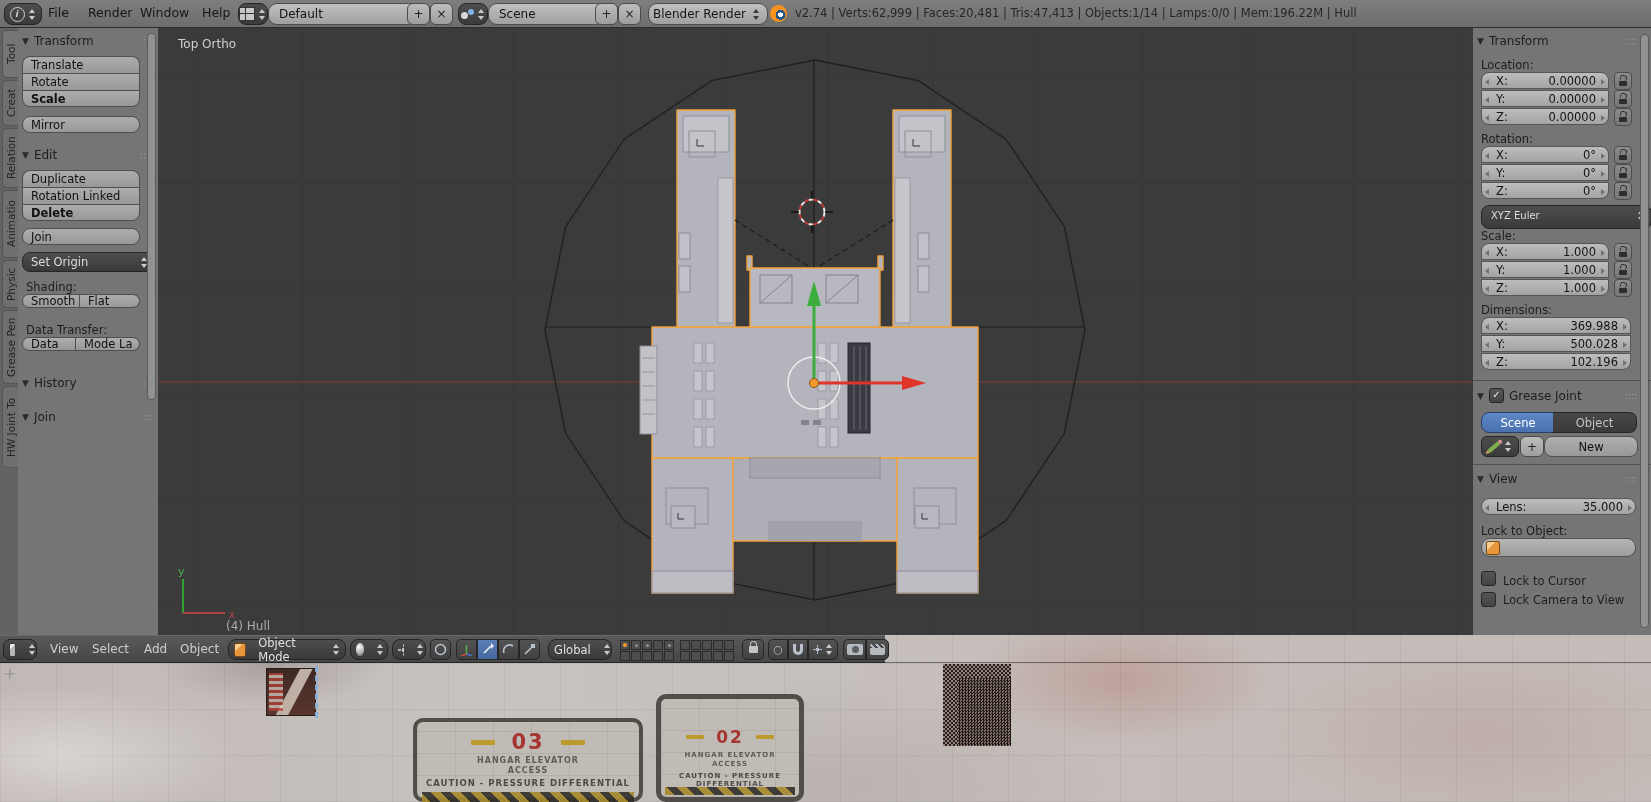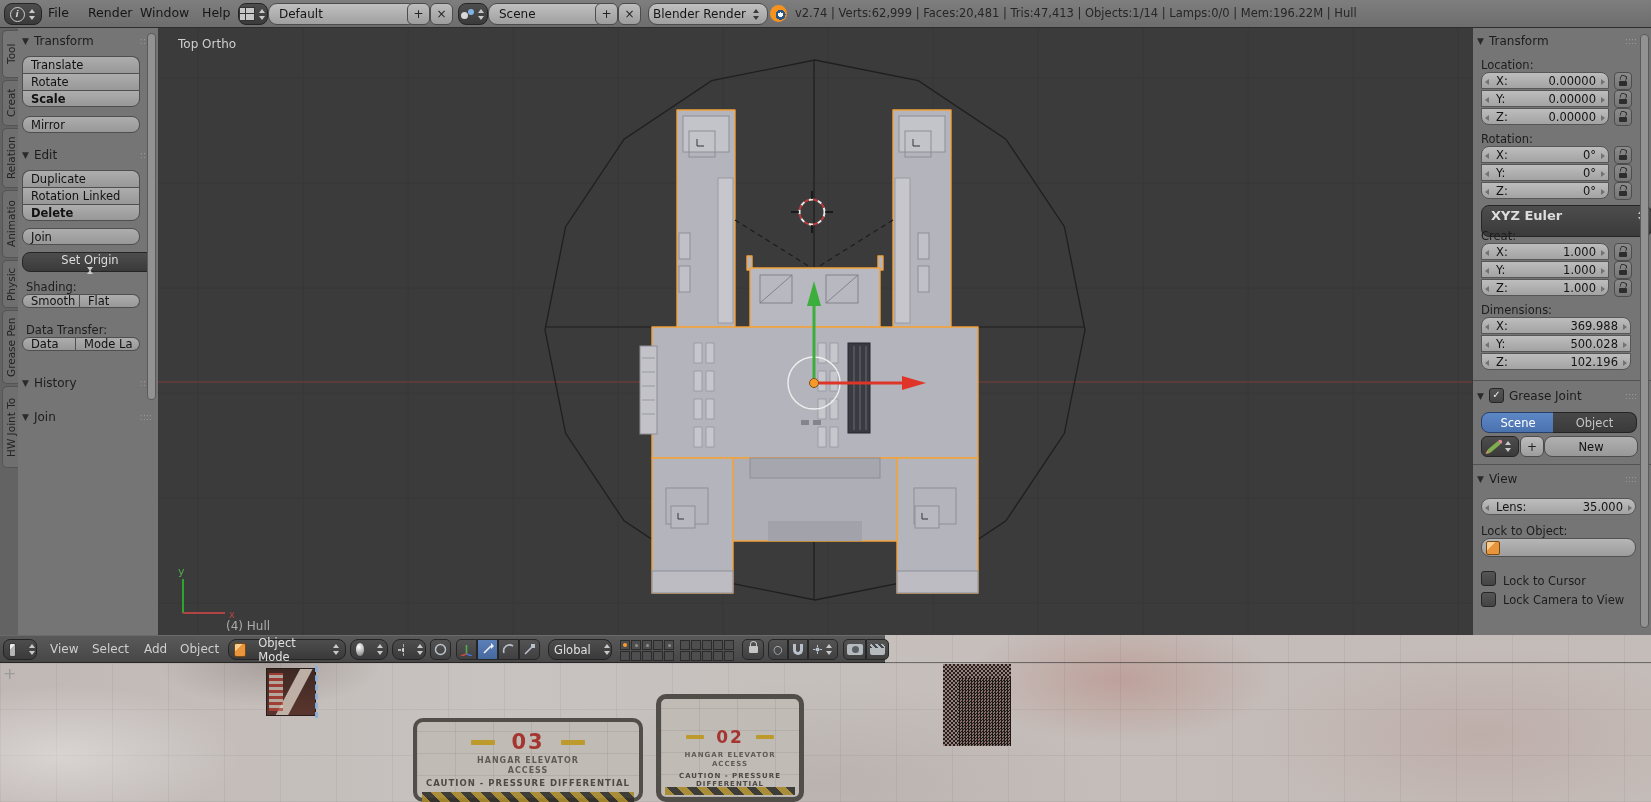--- a/index.html
+++ b/index.html
@@ -204,21 +204,21 @@
 
     <div class="phead" style="top:120px;">
       <span class="tri">▼</span>
       <span>Edit</span>
       <span class="grip">::::</span>
     </div>
     <div class="tbtn grp-top" style="top:142px;">Duplicate</div>
     <div class="tbtn grp-mid" style="top:159px;">Rotation Linked</div>
     <div class="tbtn grp-bot" style="top:176px;">Delete</div>
     <div class="tbtn rnd" style="top:200px;">Join</div>
-    <div class="dkbtn abs" style="left:4px;top:224px;width:118px;height:18px;justify-content:space-between;padding:0 5px 0 8px;border-radius:8px;font-size:11.5px;flex-direction:column;">
+    <div class="dkbtn abs" style="left:4px;top:224px;width:118px;height:18px;justify-content:space-between;padding:0 5px 0 8px;border-radius:8px;font-size:11.5px;">
       <span>Set Origin</span>
       <span class="updn"></span>
     </div>
 
     <div class="lbl" style="top:252px;">Shading:</div>
     <div class="half" style="left:4px;top:266px;width:58px;border-radius:8px 0 0 8px;">Smooth</div>
     <div class="half" style="left:62px;top:266px;width:60px;border-left:none;border-radius:0 8px 8px 0;">Flat</div>
 
     <div class="lbl" style="top:295px;">Data Transfer:</div>
     <div class="half" style="left:4px;top:309px;width:54px;border-radius:8px 0 0 8px;">Data</div>
@@ -519,26 +519,26 @@
         <span class="fv">0°</span>
       </div>
     <div class="nfld" style="left:8px;top:154px;width:128px;border-radius:0 0 8px 8px;">
       <span class="fl">Z:</span>
         <span class="fv">0°</span>
       </div>
     <span class="lockb" style="left:141px;top:118px;"></span>
     <span class="lockb" style="left:141px;top:136px;"></span>
     <span class="lockb" style="left:141px;top:154px;"></span>
 
-    <div class="dkbtn abs" style="left:8px;top:177px;width:155px;height:18px;justify-content:space-between;padding:0 5px 12px 9px;border-radius:8px;font-size:13px;font-weight:bold;">
+    <div class="dkbtn abs" style="left:8px;top:177px;width:155px;height:18px;justify-content:space-between;padding:0 5px 4px 9px;border-radius:8px;font-size:10px;">
       <span>XYZ Euler</span>
       <span class="updn"></span>
     </div>
 
-    <div class="lbl" style="top:201px;">Creat:</div>
+    <div class="lbl" style="top:201px;">Scale:</div>
     <div class="nfld" style="left:8px;top:215px;width:128px;border-radius:8px 8px 0 0;">
       <span class="fl">X:</span>
         <span class="fv">1.000</span>
       </div>
     <div class="nfld" style="left:8px;top:233px;width:128px;">
       <span class="fl">Y:</span>
         <span class="fv">1.000</span>
       </div>
     <div class="nfld" style="left:8px;top:251px;width:128px;border-radius:0 0 8px 8px;">
       <span class="fl">Z:</span>

